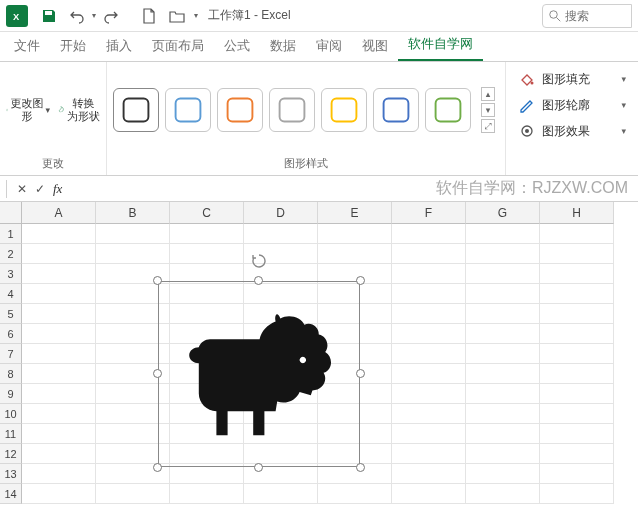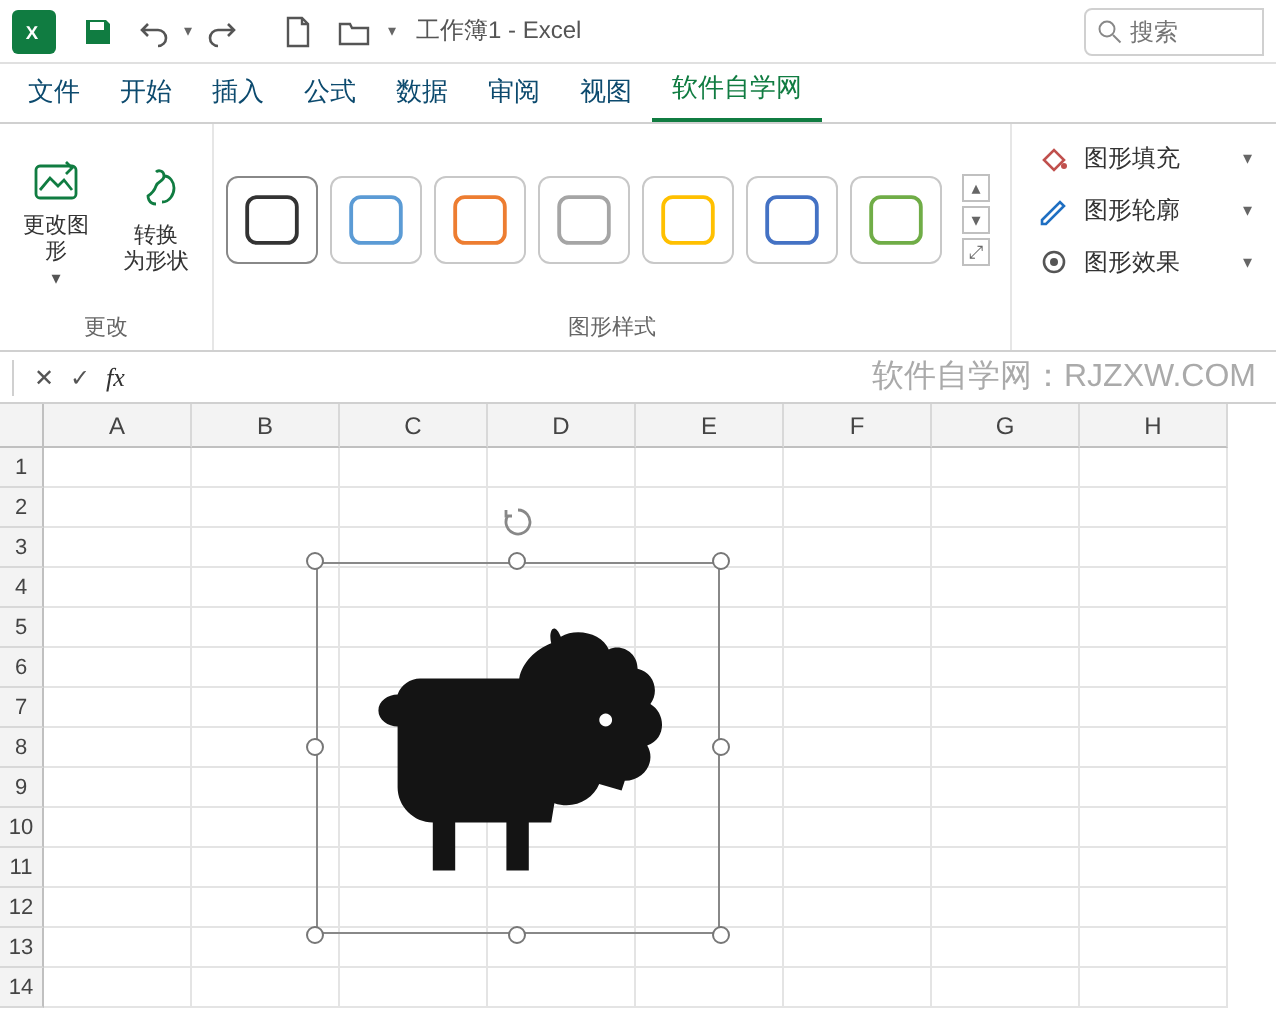--- a/index.html
+++ b/index.html
@@ -12,29 +12,29 @@
   .qat { display: flex; align-items: center; gap: 2px; }
   .qat-btn { width: 26px; height: 26px; display: flex; align-items: center; justify-content: center; border-radius: 3px; cursor: pointer; }
   .qat-sep { width: 8px; }
   .doc-title { margin-left: 10px; font-size: 12px; color: #555; }
   .search-wrap { margin-left: auto; display: flex; align-items: center; }
   .search-box { width: 90px; height: 24px; border: 1px solid #d0d0d0; border-radius: 4px 0 0 4px; display: flex; align-items: center; padding: 0 6px; gap: 4px; color: #888; }
   .search-box input { border: none; outline: none; font-size: 12px; width: 50px; color: #888; background: transparent; }
 
   
   .tabs { height: 30px; display: flex; align-items: flex-end; padding: 0 4px; border-bottom: 1px solid #d0d0d0; }
-  .tab { padding: 6px 10px 6px; cursor: pointer; font-size: 13px; color: #0c4a6e; }
+  .tab { padding: 6px 10px 6px; cursor: pointer; font-size: 13px; color: #737373; }
   .tab.active { color: #107c41; border-bottom: 2px solid #107c41; font-weight: 500; }
 
   
   .ribbon { height: 114px; background: #fff; display: flex; border-bottom: 1px solid #d0d0d0; position: relative; }
   .rgroup { display: flex; flex-direction: column; align-items: center; padding: 4px 6px 2px 6px; border-right: 1px solid #e6e6e6; }
   .rgroup-body { flex: 1; display: flex; align-items: center; gap: 6px; }
   .rgroup-label { font-size: 11px; color: #666; padding: 2px 0 2px; }
-  .big-btn { display: flex; flex-direction: column; align-items: center; justify-content: center; width: 44px; height: 78px; border-radius: 4px; cursor: pointer; gap: 2px; }
+  .big-btn { display: flex; flex-direction: row; align-items: center; justify-content: center; width: 44px; height: 78px; border-radius: 4px; cursor: pointer; gap: 2px; }
   .big-btn .lbl { font-size: 11px; line-height: 13px; text-align: center; }
   .caret-dn::after { content: "▾"; font-size: 9px; color: #555; display: block; line-height: 8px; }
 
   .style-swatch { width: 46px; height: 44px; border: 1px solid #c8c8c8; border-radius: 6px; background: #fff; cursor: pointer; }
   .style-swatch.sel { border: 1.5px solid #888; }
   .more-col { display: flex; flex-direction: column; justify-content: center; gap: 2px; padding: 0 4px; }
   .more-btn { width: 14px; height: 14px; border: 1px solid #c0c0c0; display: flex; align-items: center; justify-content: center; font-size: 9px; color: #666; cursor: pointer; }
 
   .fx-group { flex: 1; padding: 4px 8px; display: flex; flex-direction: column; border-right: none; }
   .fx-row { display: flex; align-items: center; gap: 6px; height: 26px; cursor: pointer; padding: 0 4px; border-radius: 3px; justify-content: space-between; }
@@ -121,20 +121,21 @@
         </svg>
       <input placeholder="搜索" style="">
     </div>
   </div>
 </div>
 
 <div class="tabs">
   <div class="tab">文件</div>
   <div class="tab">开始</div>
   <div class="tab">插入</div>
+  <div class="tab">页面布局</div>
   <div class="tab">公式</div>
   <div class="tab">数据</div>
   <div class="tab">审阅</div>
   <div class="tab">视图</div>
   <div class="tab active">软件自学网</div>
 </div>
 
 <div class="ribbon">
   <div class="rgroup">
     <div class="rgroup-body">

